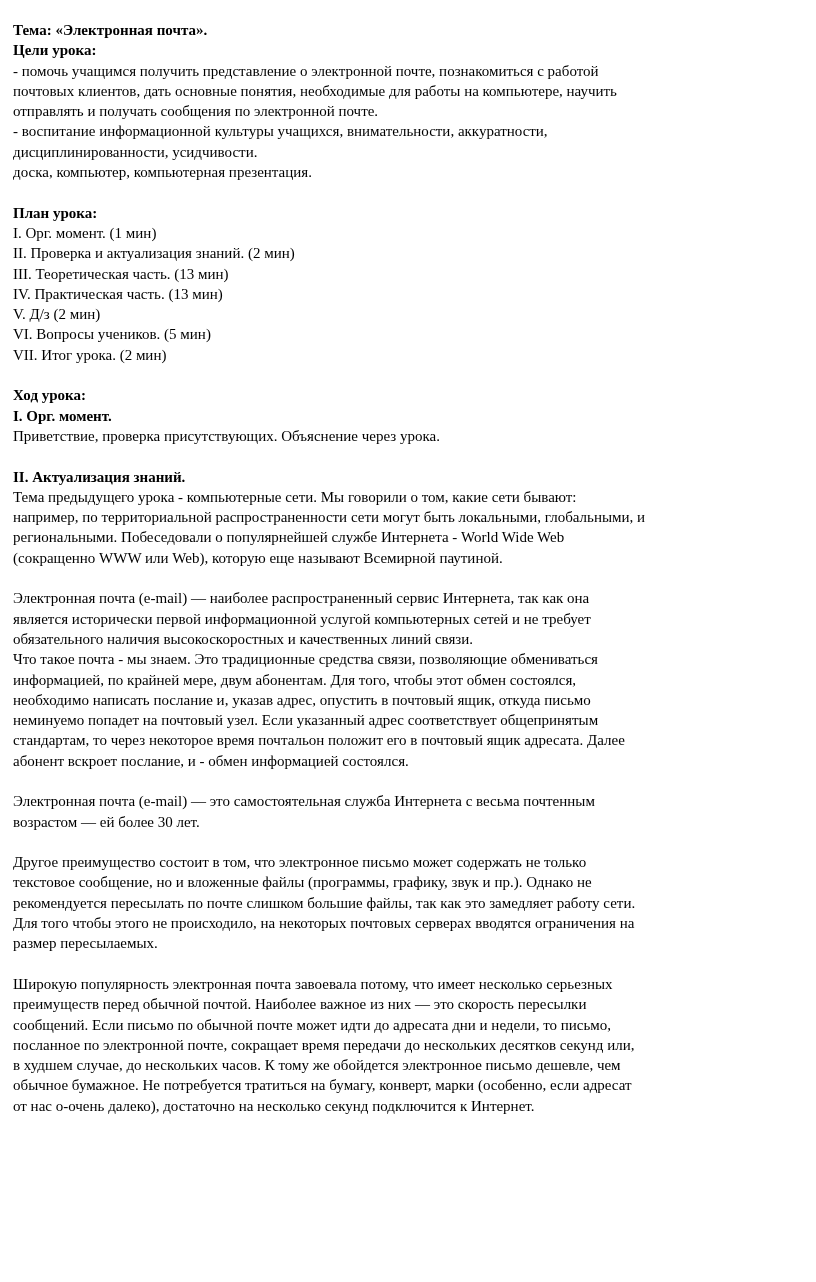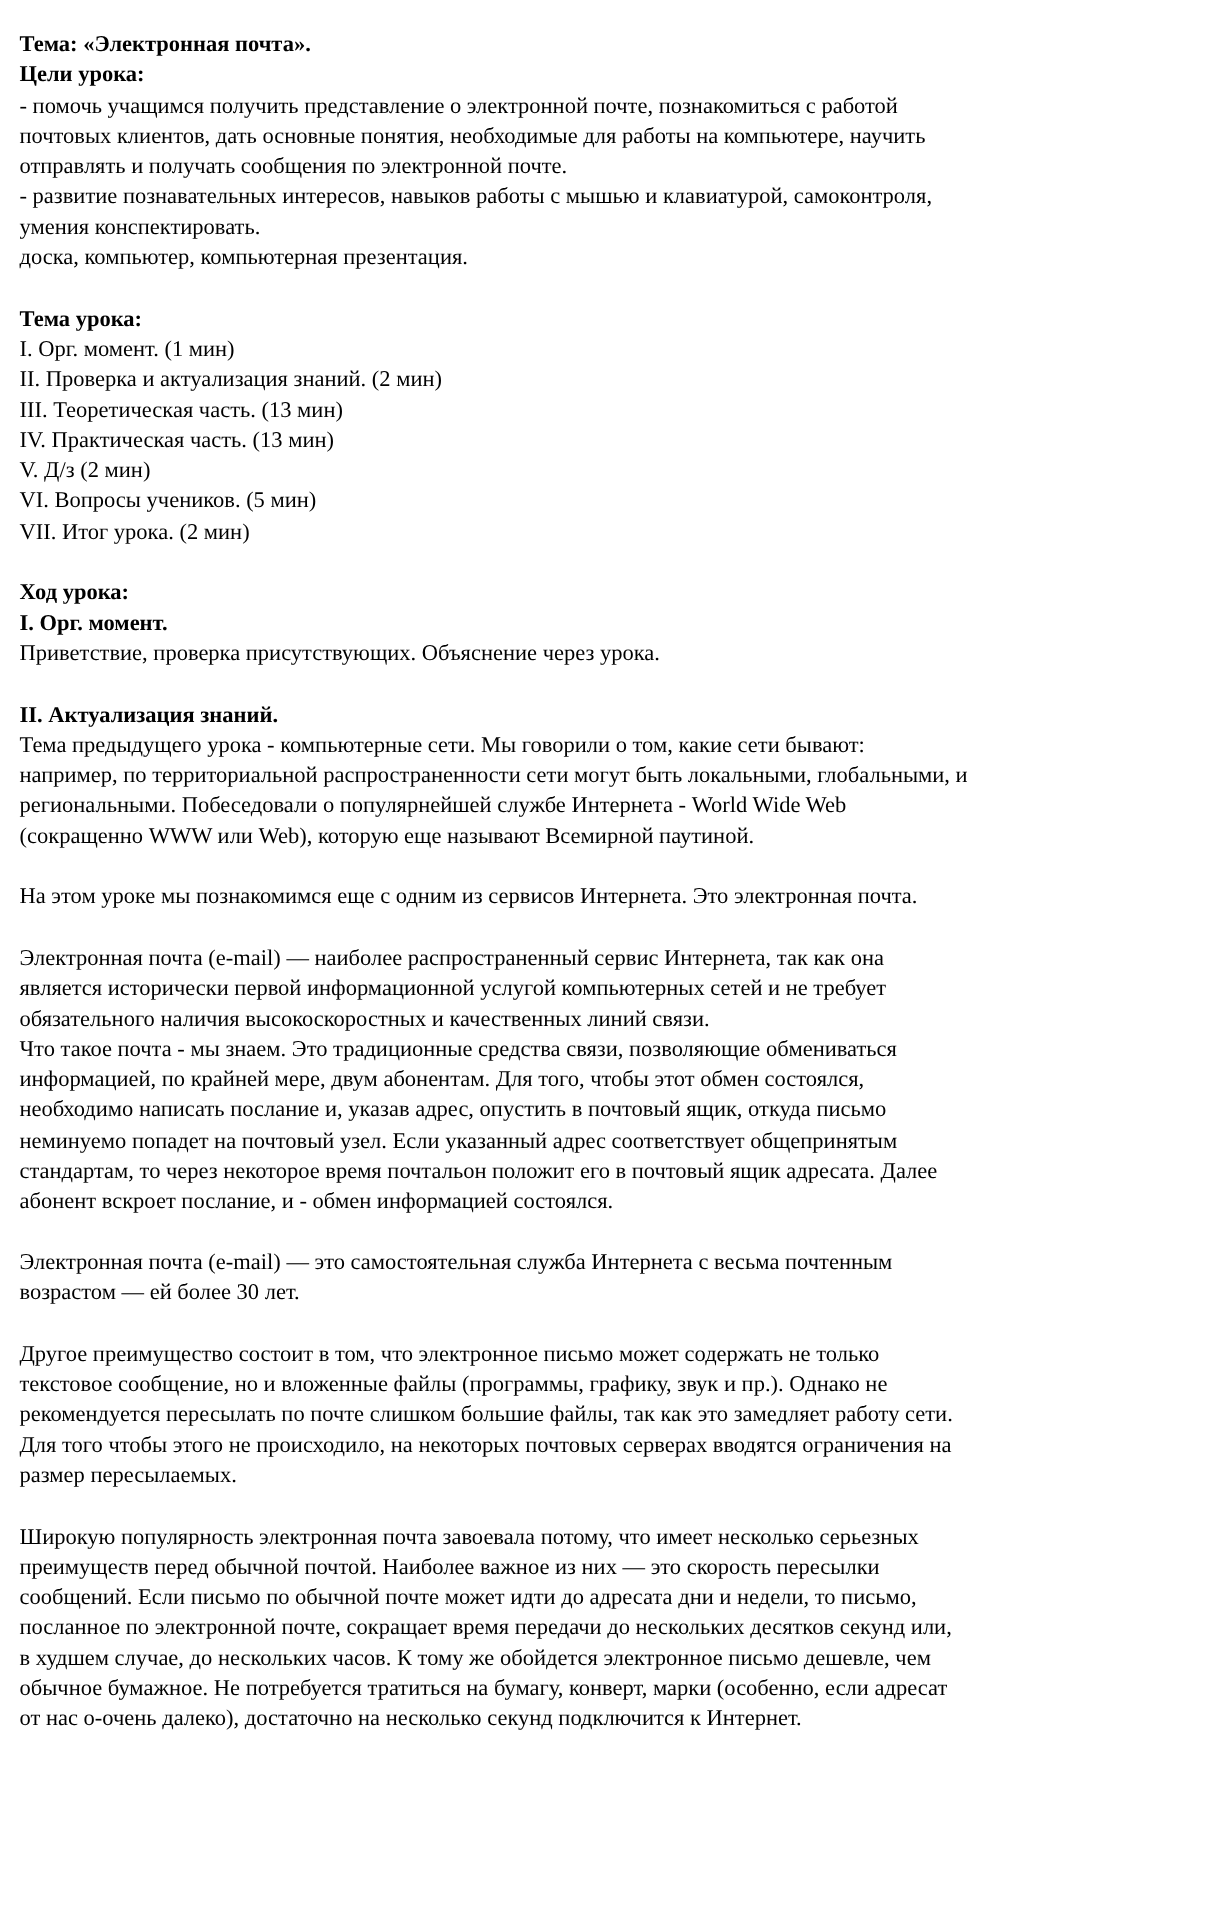--- a/index.html
+++ b/index.html
@@ -27,44 +27,43 @@
 </head>
 <body>
 
 <div class="doc">
 
   <div class="b">Тема: «Электронная почта».</div>
   <div class="b">Цели урока:</div>
   <div class="para">- помочь учащимся получить представление о электронной почте, познакомиться с работой
 почтовых клиентов, дать основные понятия, необходимые для работы на компьютере, научить
 отправлять и получать сообщения по электронной почте.</div>
-  <div class="para">- развитие познавательных интересов, навыков работы с мышью и клавиатурой, самоконтроля,
-умения конспектировать.</div>
+  <div class="para">- воспитание информационной культуры учащихся, внимательности, аккуратности,
+дисциплинированности, усидчивости.</div>
 
   <div class="para">доска, компьютер, компьютерная презентация.</div>
 
-  <div class="b gap">Тема урока:</div>
+  <div class="b gap">План урока:</div>
   <div class="para">I. Орг. момент. (1 мин)</div>
   <div class="para">II. Проверка и актуализация знаний. (2 мин)</div>
   <div class="para">III. Теоретическая часть. (13 мин)</div>
   <div class="para">IV. Практическая часть. (13 мин)</div>
   <div class="para">V. Д/з (2 мин)</div>
   <div class="para">VI. Вопросы учеников. (5 мин)</div>
   <div class="para">VII. Итог урока. (2 мин)</div>
 
   <div class="b gap">Ход урока:</div>
   <div class="b">I. Орг. момент.</div>
   <div class="para">Приветствие, проверка присутствующих. Объяснение через урока.</div>
 
   <div class="b gap">II. Актуализация знаний.</div>
   <div class="para">Тема предыдущего урока - компьютерные сети. Мы говорили о том, какие сети бывают:
 например, по территориальной распространенности сети могут быть локальными, глобальными, и
 региональными. Побеседовали о популярнейшей службе Интернета - World Wide Web
 (сокращенно WWW или Web), которую еще называют Всемирной паутиной.</div>
-  <div class="para gap">На этом уроке мы познакомимся еще с одним из сервисов Интернета. Это электронная почта.</div>
   <div class="para gap">Электронная почта (e-mail) — наиболее распространенный сервис Интернета, так как она
 является исторически первой информационной услугой компьютерных сетей и не требует
 обязательного наличия высокоскоростных и качественных линий связи.</div>
 
   <div class="para">Что такое почта - мы знаем. Это традиционные средства связи, позволяющие обмениваться
 информацией, по крайней мере, двум абонентам. Для того, чтобы этот обмен состоялся,
 необходимо написать послание и, указав адрес, опустить в почтовый ящик, откуда письмо
 неминуемо попадет на почтовый узел. Если указанный адрес соответствует общепринятым
 стандартам, то через некоторое время почтальон положит его в почтовый ящик адресата. Далее
 абонент вскроет послание, и - обмен информацией состоялся.</div>

